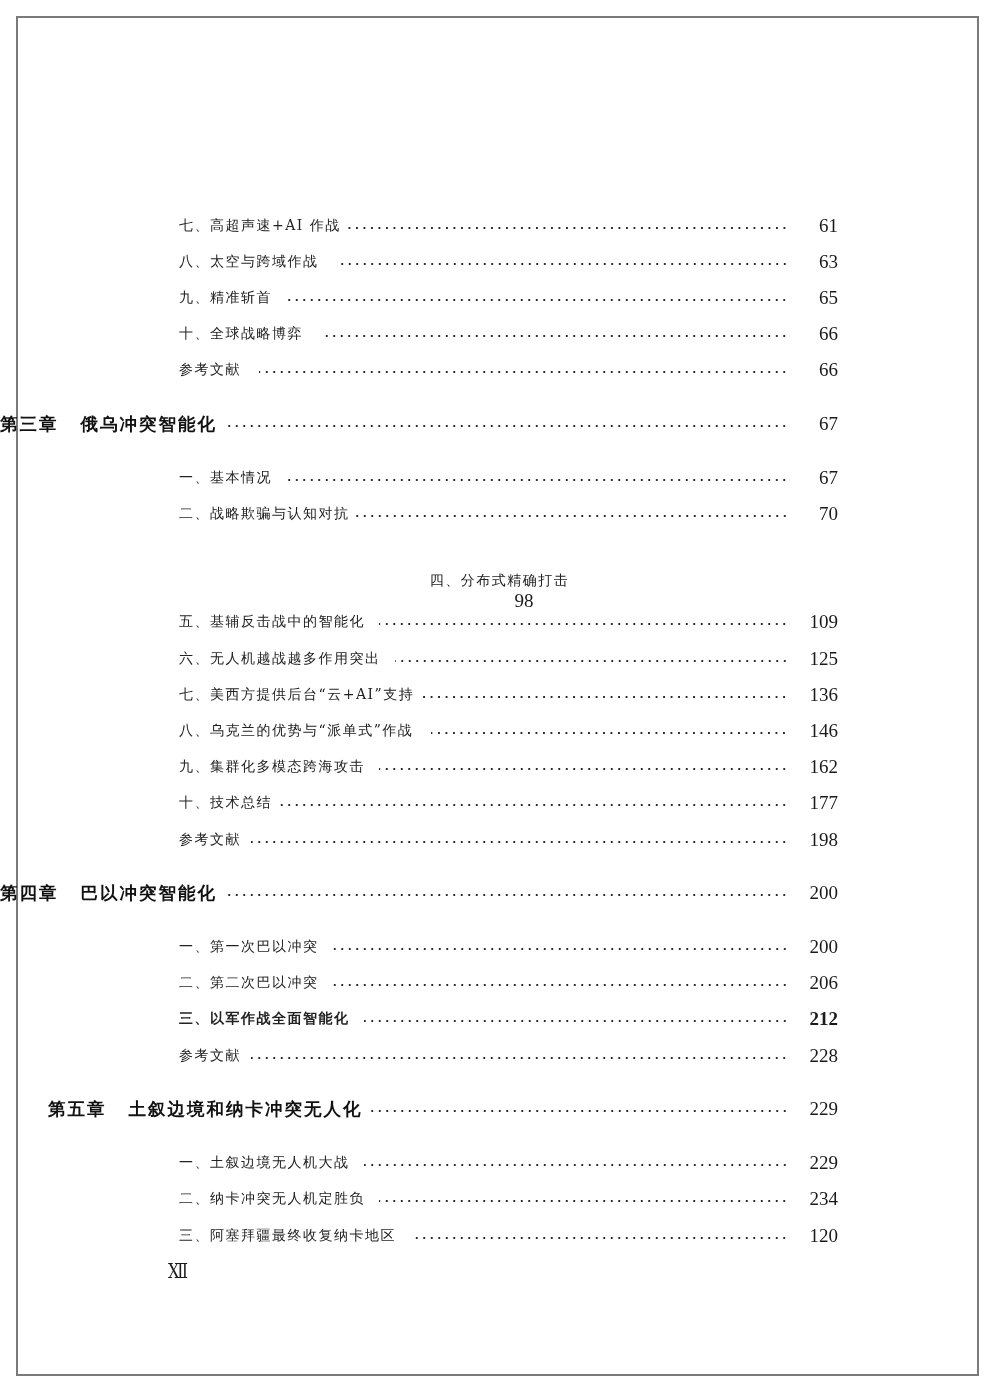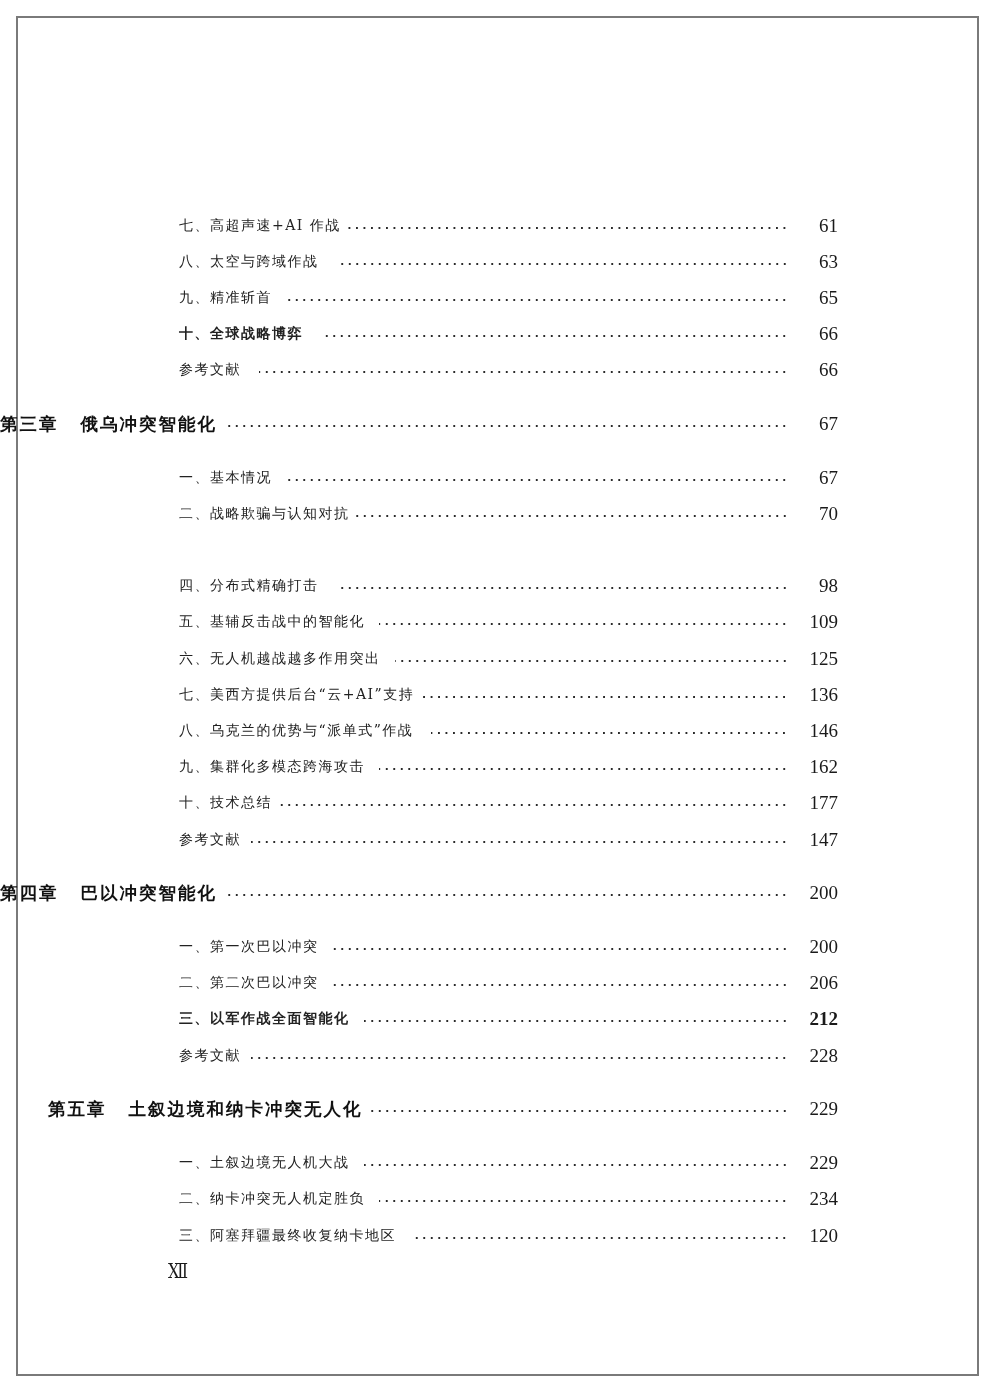--- a/index.html
+++ b/index.html
@@ -123,21 +123,21 @@
       <span class="title" style="padding-right: 18px;">八、太空与跨域作战</span>
       <span class="leader"></span>
       <span class="page">63</span>
     </div>
     <div class="row entry" style="top: 284px;">
       <span class="title" style="padding-right: 14px;">九、精准斩首</span>
       <span class="leader"></span>
       <span class="page">65</span>
     </div>
     <div class="row entry" style="top: 320px;">
-      <span class="title" style="padding-right: 18px; font-weight: bold;">十、全球战略博弈</span>
+      <span class="title" style="padding-right: 18px;">十、全球战略博弈</span>
       <span class="leader"></span>
       <span class="page">66</span>
     </div>
     <div class="row entry" style="top: 356px;">
       <span class="title" style="padding-right: 18px;">参考文献</span>
       <span class="leader"></span>
       <span class="page">66</span>
     </div>
     <div class="row chapter" style="top: 410px;">
       <span class="title" style="padding-right: 10px;"><span class="chap-num">第三章</span><span>俄乌冲突智能化</span></span>
@@ -147,21 +147,21 @@
     <div class="row entry" style="top: 464px;">
       <span class="title" style="padding-right: 14px;">一、基本情况</span>
       <span class="leader"></span>
       <span class="page">67</span>
     </div>
     <div class="row entry" style="top: 500px;">
       <span class="title" style="padding-right: 6px;">二、战略欺骗与认知对抗</span>
       <span class="leader"></span>
       <span class="page">70</span>
     </div>
-    <div class="row entry" style="top: 572px;">
+    <div class="row entry" style="top: 572px; flex-direction: column;">
       <span class="title" style="padding-right: 18px;">四、分布式精确打击</span>
       <span class="leader"></span>
       <span class="page">98</span>
     </div>
     <div class="row entry" style="top: 608px;">
       <span class="title" style="padding-right: 14px;">五、基辅反击战中的智能化</span>
       <span class="leader"></span>
       <span class="page">109</span>
     </div>
     <div class="row entry" style="top: 645px;">
@@ -185,21 +185,21 @@
       <span class="page">162</span>
     </div>
     <div class="row entry" style="top: 789px;">
       <span class="title" style="padding-right: 6px;">十、技术总结</span>
       <span class="leader"></span>
       <span class="page">177</span>
     </div>
     <div class="row entry" style="top: 826px;">
       <span class="title" style="padding-right: 10px;">参考文献</span>
       <span class="leader"></span>
-      <span class="page">147</span>
+      <span class="page">198</span>
     </div>
     <div class="row chapter" style="top: 879px;">
       <span class="title" style="padding-right: 6px;"><span class="chap-num">第四章</span><span>巴以冲突智能化</span></span>
       <span class="leader"></span>
       <span class="page">200</span>
     </div>
     <div class="row entry" style="top: 933px;">
       <span class="title" style="padding-right: 10px;">一、第一次巴以冲突</span>
       <span class="leader"></span>
       <span class="page">200</span>

